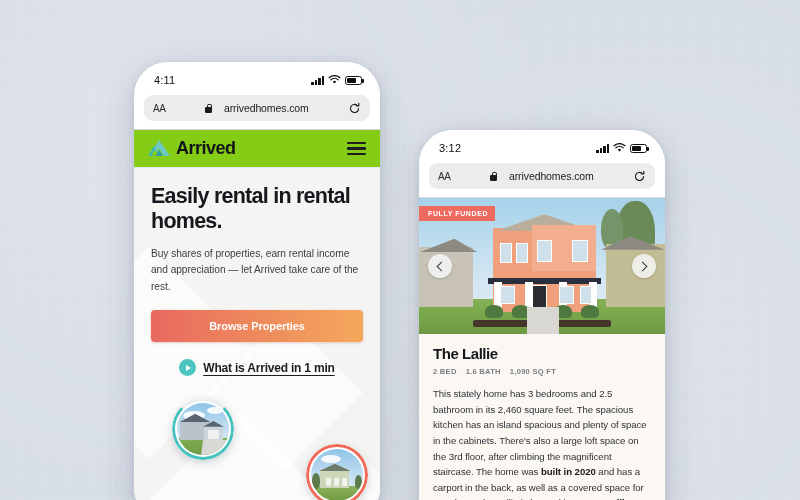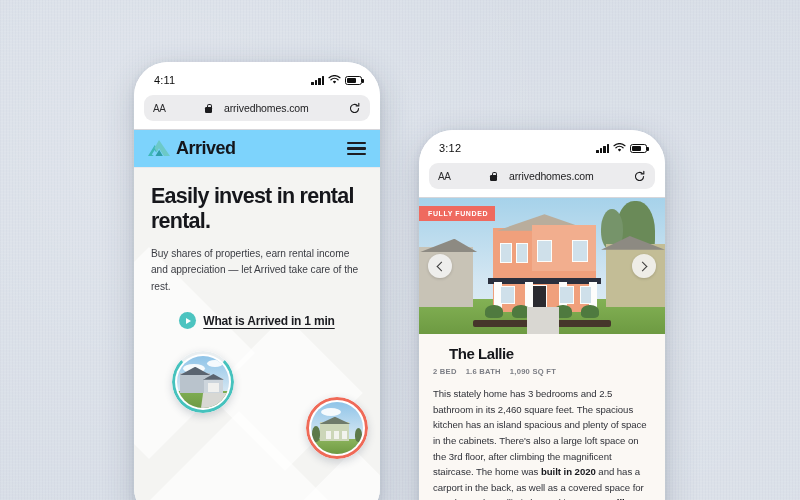--- a/index.html
+++ b/index.html
@@ -96,21 +96,21 @@
     width: 3.9px; height: 4.6px;
     border: 1.25px solid #1c1c1e; border-bottom: none;
     border-radius: 2.2px 2.2px 0 0;
   }
   .reload { width: 13px; height: 13px; }
 
   .browser-divider { height: 1px; background: #d6d6da; }
 
   
   .siteheader {
-    height: 38px; background: #7dd3fc;
+    height: 38px; background: #84cc16;
     display: flex; align-items: center; justify-content: space-between;
     padding: 0 14px;
     border-bottom: 1px solid #e9e9ec;
   }
   .brand { display: flex; align-items: center; gap: 6px; }
   .brand-name { font-size: 18px; font-weight: 700; color: #14151a; letter-spacing: -.5px; }
   .hamburger { display: flex; flex-direction: column; gap: 3.4px; cursor: pointer; }
   .hamburger i { display: block; width: 19px; height: 2.4px; background: #1d1d22; border-radius: 1px; }
 
   
@@ -292,21 +292,21 @@
   .s-tree {
     position: absolute; background: #5d7a4a; border-radius: 50% 50% 45% 45%;
   }
   .s-bush {
     position: absolute; bottom: 12%; width: 7%; height: 9%;
     background: #4f7a3f; border-radius: 50% 50% 30% 30%;
   }
 
   
   .info { padding: 11px 14px 0; }
-  .prop-title { font-size: 15px; font-weight: 700; color: #16171c; letter-spacing: -.45px; margin-left: 16px; }
+  .prop-title { font-size: 15px; font-weight: 700; color: #16171c; letter-spacing: -.45px; }
   .specs { display: flex; gap: 9px; margin-top: 5px; }
   .spec { font-size: 7.6px; font-weight: 600; color: #7b7d84; letter-spacing: .25px; }
   .desc {
     margin-top: 10px; font-size: 9.6px; line-height: 1.63;
     color: #2f3138; letter-spacing: -.05px;
   }
   .desc b { font-weight: 700; color: #16171c; }
 </style>
 </head>
 <body>
@@ -369,22 +369,23 @@
 
   <div class="page1">
     <div class="watermark">
       <div class="wm-d" style="width:150px;height:150px;left:-60px;top:110px;"></div>
       <div class="wm-d" style="width:110px;height:110px;left:96px;top:170px;"></div>
       <div class="wm-d" style="width:130px;height:130px;left:40px;top:270px;"></div>
       <div class="wm-d" style="width:90px;height:90px;left:175px;top:300px;"></div>
     </div>
 
     <div class="hero">
-      <div class="headline">Easily invest in rental rental.</div>
+      <div class="headline">Easily rental in rental homes.</div>
       <div class="subcopy">Buy shares of properties, earn rental income and appreciation — let Arrived take care of the rest.</div>
+      <div class="cta">Browse Properties</div>
       <div class="videolink">
         <span class="playbtn"></span>
         <span class="videotext">What is Arrived in 1 min</span>
       </div>
     </div>
 
     <div class="thumbs">
       <div class="thumb" id="thumb-1">
         <div class="inner">
           <div class="house">

